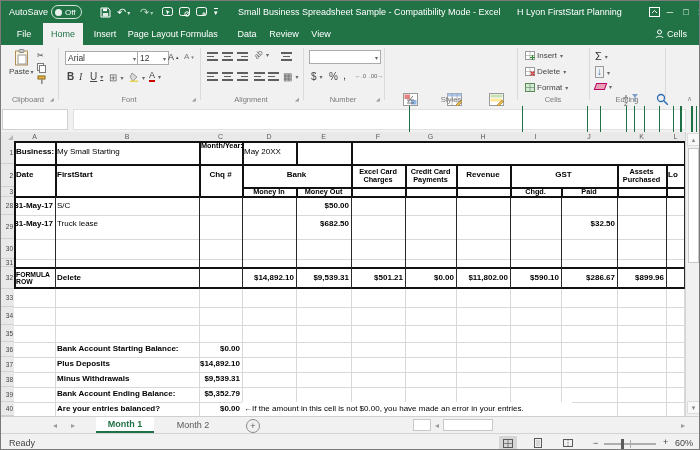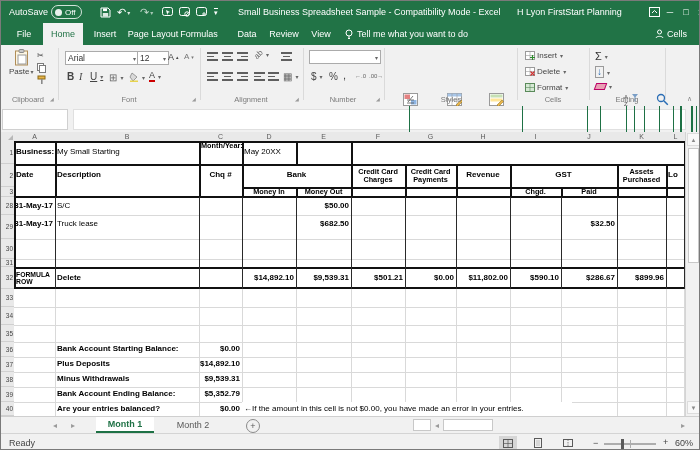--- a/index.html
+++ b/index.html
@@ -151,27 +151,20 @@
 
   <div class="tabsrow">
     <span class="rtab" style="left:8px;width:30px">File</span>
     <span class="rtab active" style="left:42px;width:40px">Home</span>
     <span class="rtab" style="left:88px;width:32px">Insert</span>
     <span class="rtab" style="left:124px;width:56px">Page Layout</span>
     <span class="rtab" style="left:176px;width:44px">Formulas</span>
     <span class="rtab" style="left:232px;width:28px">Data</span>
     <span class="rtab" style="left:264px;width:38px">Review</span>
     <span class="rtab" style="left:306px;width:28px">View</span>
-    <span class="rtab" style="left:344px;width:140px;justify-content:flex-start;gap:4px">
-      <svg width="8" height="11" viewBox="0 0 8 11">
-        <circle cx="4" cy="4" r="3" fill="none" stroke="#fff"></circle>
-        <path d="M3 8h2M3 9.5h2" stroke="#fff"></path>
-      </svg>
-      <span>Tell me what you want to do</span>
-    </span>
     <span class="rtab" style="left:648px;width:44px;gap:3px">
       <svg width="9" height="10" viewBox="0 0 9 10">
         <circle cx="4.5" cy="3" r="2" fill="none" stroke="#fff"></circle>
         <path d="M1 9c.5-2.2 6.5-2.2 7 0" fill="none" stroke="#fff"></path>
       </svg>
       <span>Cells</span>
     </span>
   </div>
 
   <div class="ribbon">
@@ -479,26 +472,26 @@
     <div class="rh" style="top:240px;height:15px">38</div>
     <div class="rh" style="top:255px;height:15px">39</div>
     <div class="rh" style="top:270px;height:14px">40</div>
 
     <div class="cell b" style="left:13px;top:9px;width:41px;height:23px">Business:</div>
     <div class="cell" style="left:54px;top:9px;width:144px;height:23px">My Small Starting</div>
     <div class="cell b wrap small" style="left:198px;top:9px;width:43px;height:23px;align-items:flex-start;padding-top:1px">Month/Year:</div>
     <div class="cell" style="left:241px;top:9px;width:54px;height:23px">May 20XX</div>
 
     <div class="cell b" style="left:13px;top:32px;width:41px;height:23px">Date</div>
-    <div class="cell b" style="left:54px;top:32px;width:144px;height:23px">Description</div>
+    <div class="cell b" style="left:54px;top:32px;width:144px;height:23px">FirstStart</div>
     <div class="cell b c" style="left:198px;top:32px;width:43px;height:23px">Chq #</div>
     <div class="cell b c" style="left:241px;top:32px;width:109px;height:23px">Bank</div>
     <div class="cell b c small" style="left:241px;top:55px;width:54px;height:10px">Money In</div>
     <div class="cell b c small" style="left:295px;top:55px;width:55px;height:10px">Money Out</div>
-    <div class="cell b c wrap small" style="left:350px;top:32px;width:54px;height:23px">Credit Card Charges</div>
+    <div class="cell b c wrap small" style="left:350px;top:32px;width:54px;height:23px">Excel Card Charges</div>
     <div class="cell b c wrap small" style="left:404px;top:32px;width:51px;height:23px">Credit Card Payments</div>
     <div class="cell b c" style="left:455px;top:32px;width:54px;height:23px">Revenue</div>
     <div class="cell b c" style="left:509px;top:32px;width:107px;height:23px">GST</div>
     <div class="cell b c small" style="left:509px;top:55px;width:51px;height:10px">Chgd.</div>
     <div class="cell b c small" style="left:560px;top:55px;width:56px;height:10px">Paid</div>
     <div class="cell b c wrap small" style="left:616px;top:32px;width:49px;height:23px">Assets Purchased</div>
     <div class="cell b" style="left:665px;top:32px;width:19px;height:23px">Lo</div>
 
     <div class="cell r" style="left:13px;top:65px;width:41px;height:18px">31-May-17</div>
     <div class="cell" style="left:54px;top:65px;width:144px;height:18px">S/C</div>

